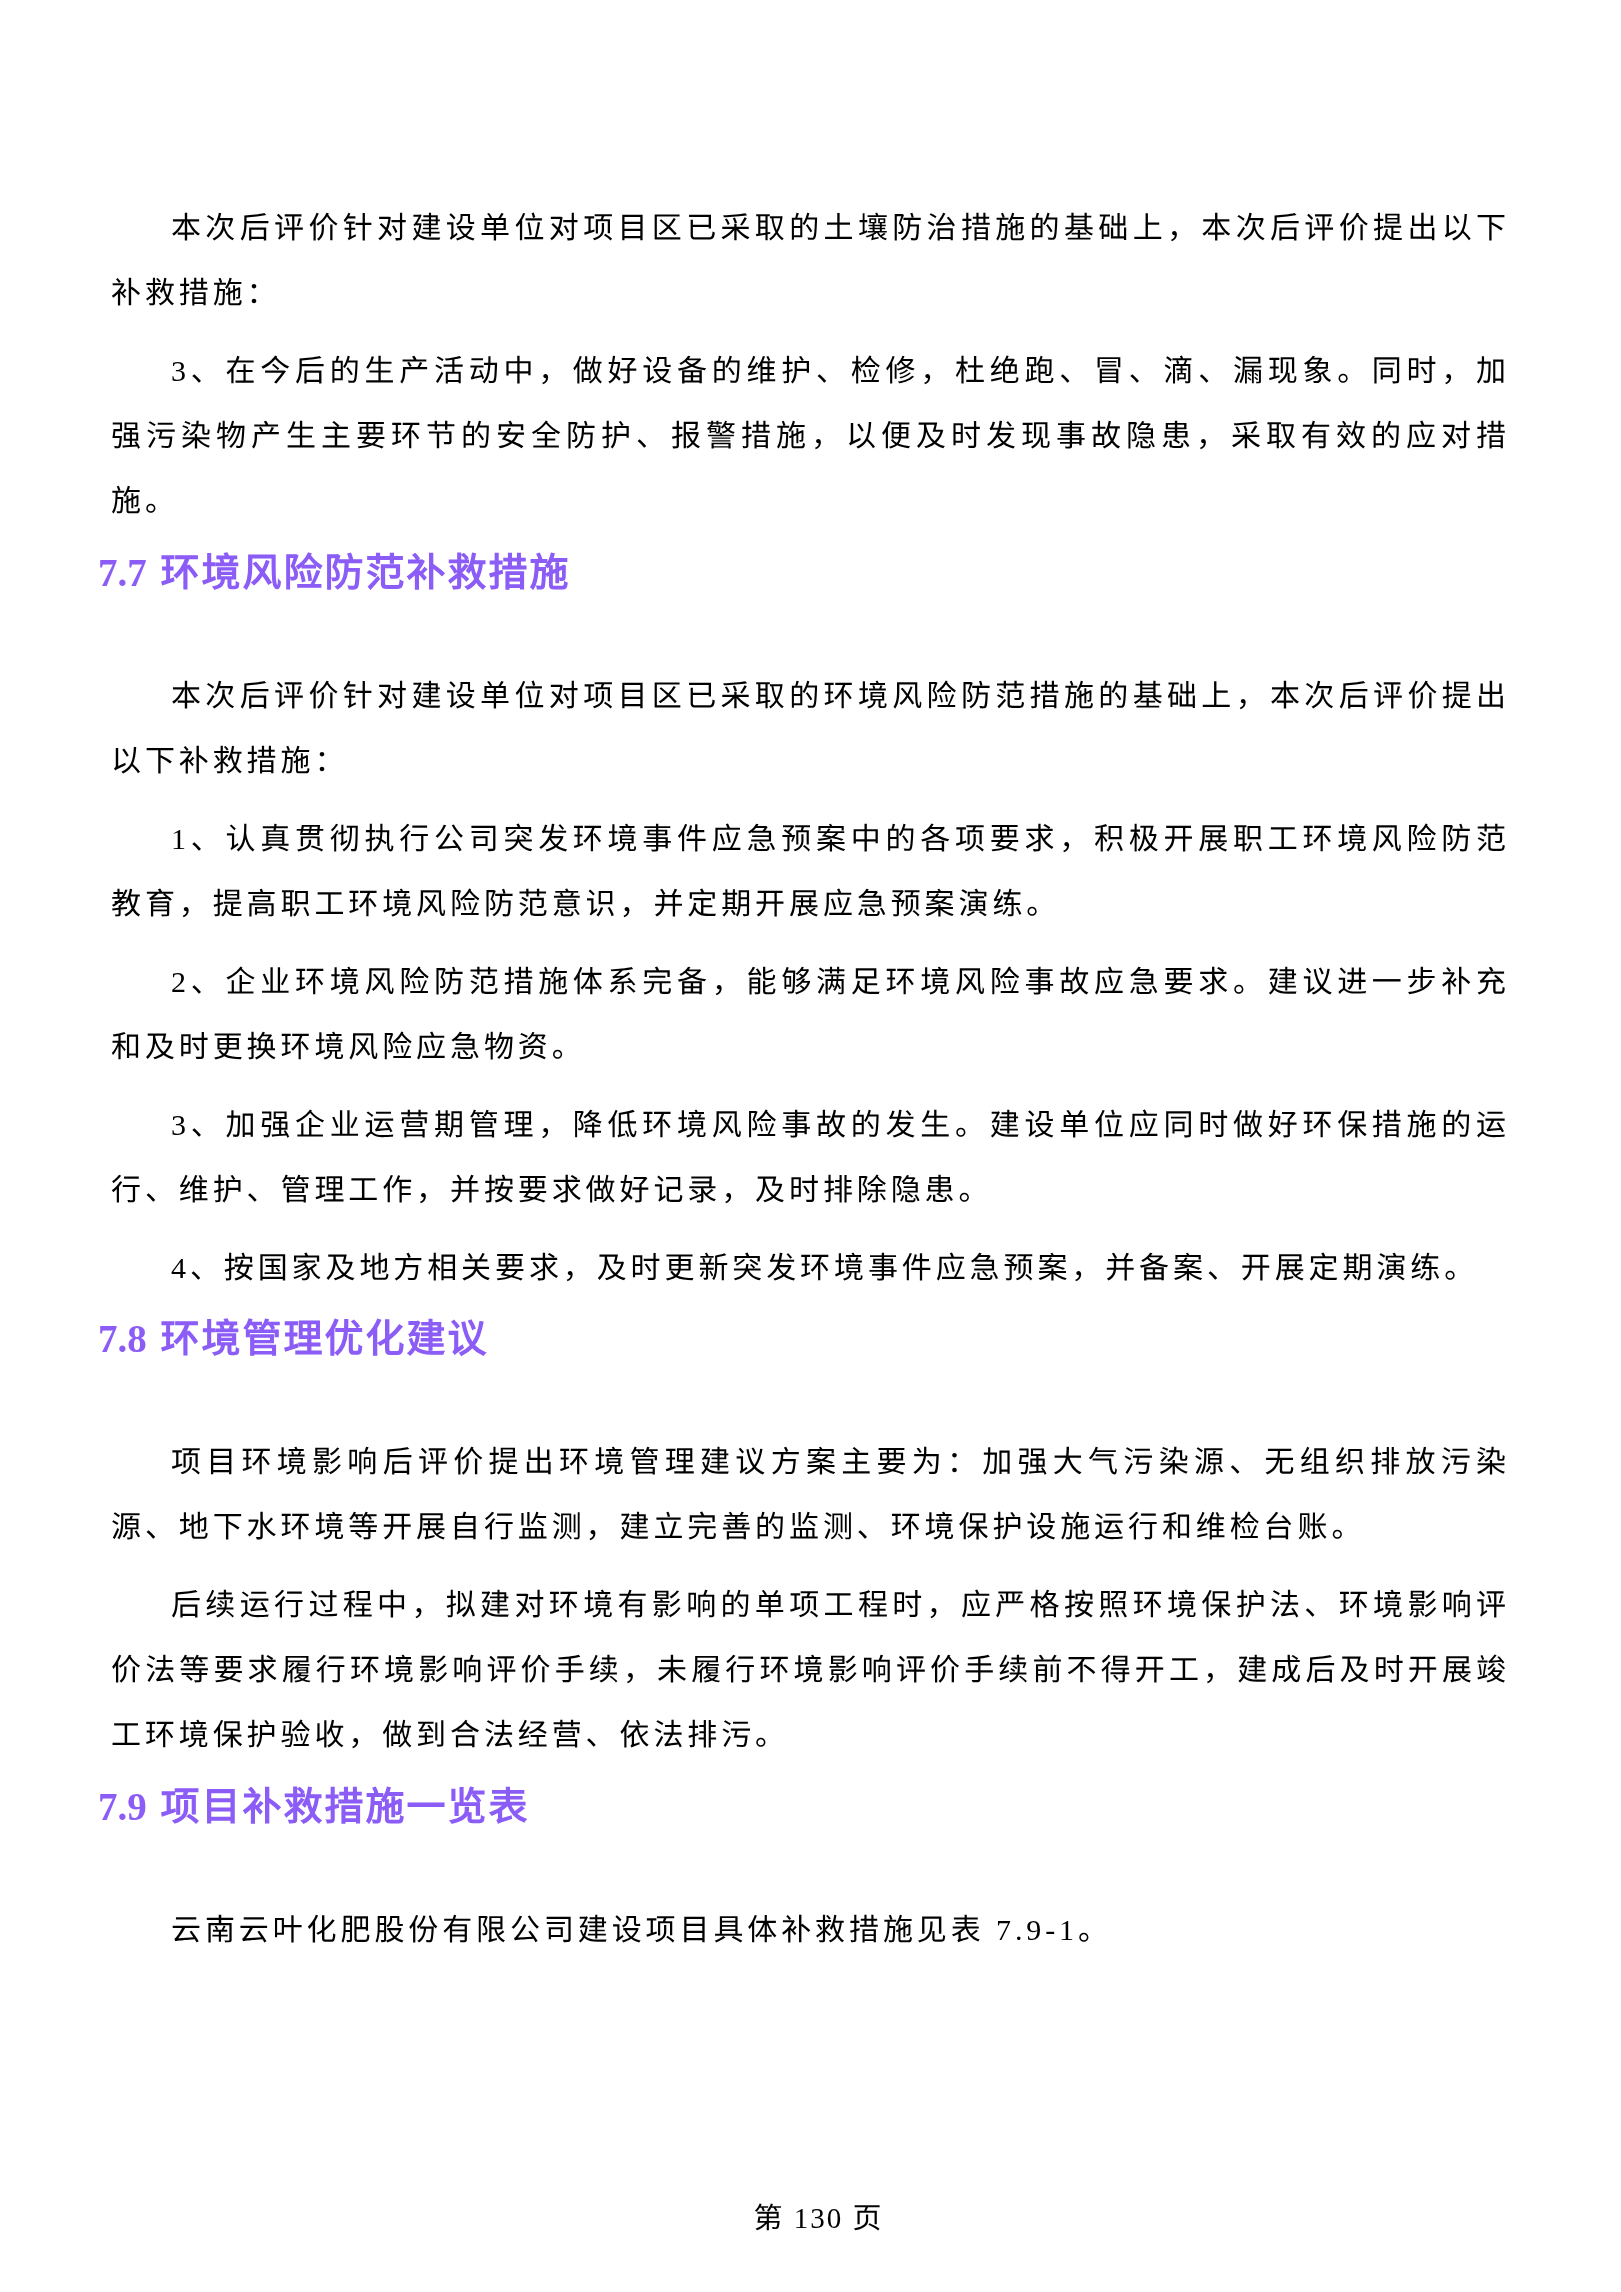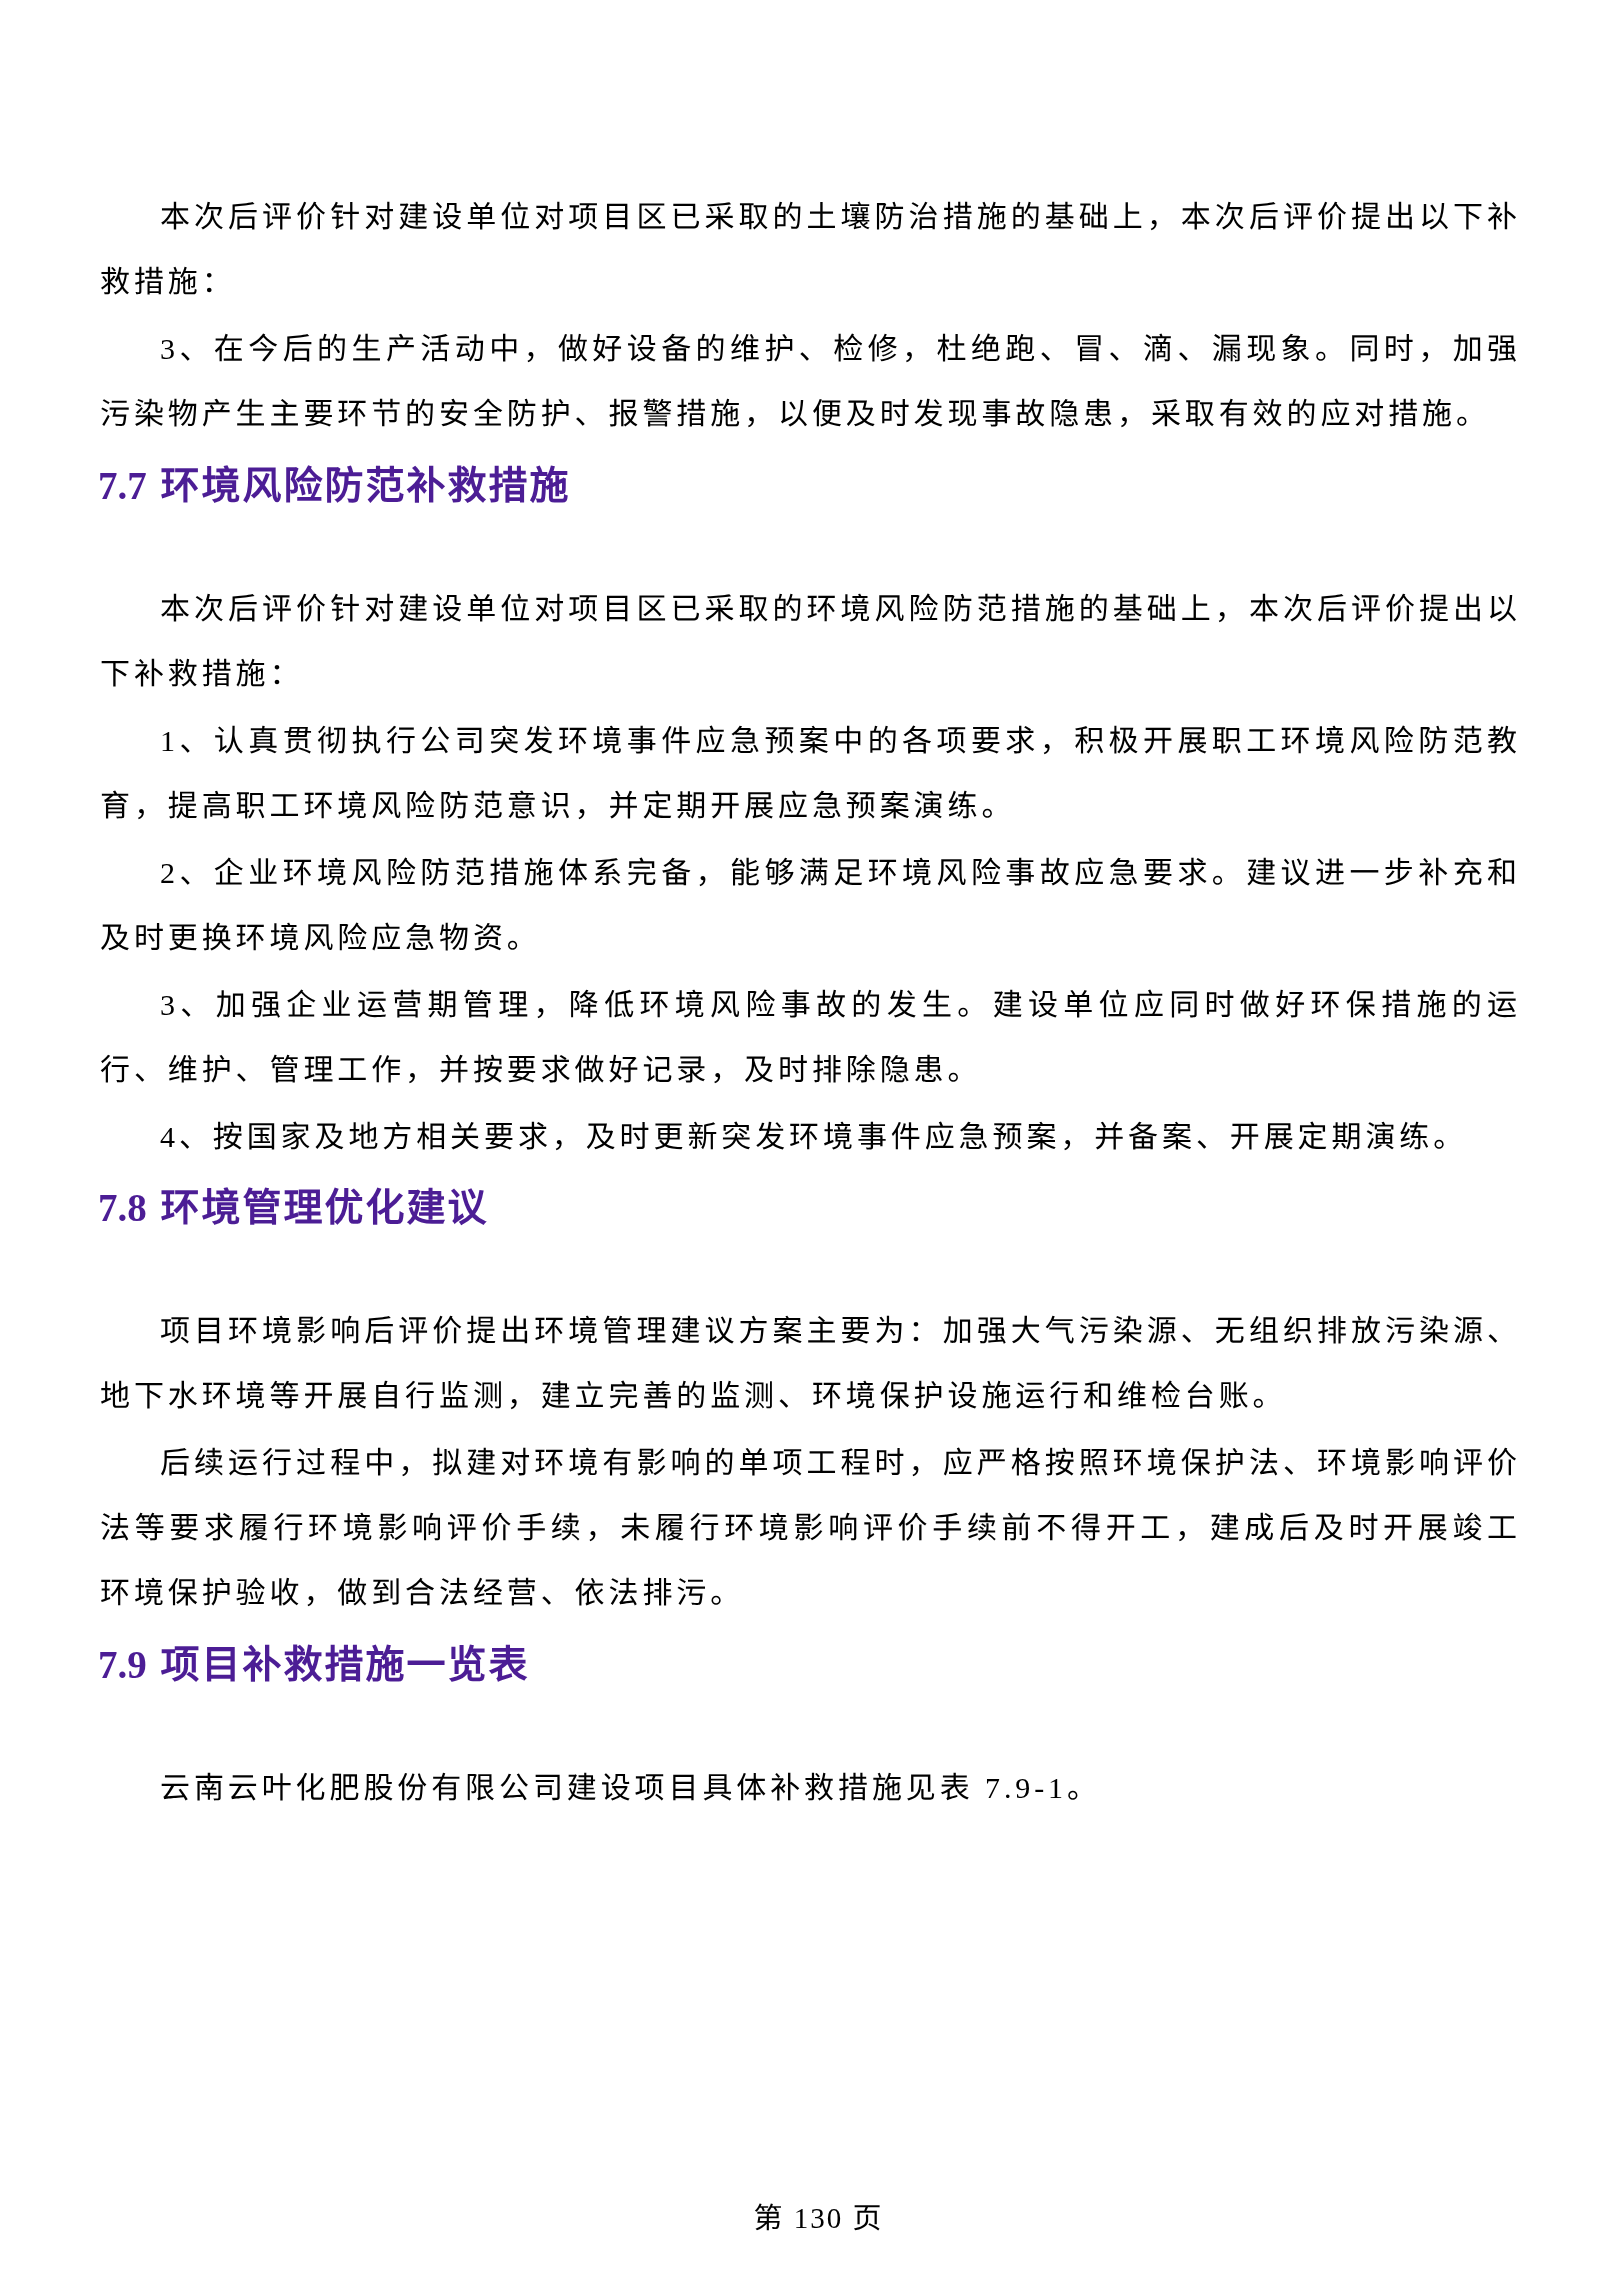--- a/index.html
+++ b/index.html
@@ -15,35 +15,35 @@
     color: #000000;
   }
   .page {
     box-sizing: border-box;
     width: 1621px;
     height: 2293px;
     padding: 182px 98px 0 98px;
     position: relative;
   }
   .body-text {
-    margin: 2px;
+    margin: 13px;
     font-size: 30px;
     line-height: 65px;
     letter-spacing: 3.9px;
     text-align: justify;
     text-indent: 2em;
     color: #000000;
   }
   .section-heading {
     margin: 15.7px 0 67px 0;
     font-size: 39px;
     line-height: 47px;
     font-weight: bold;
     letter-spacing: 2px;
-    color: #4c1d95;
+    color: #8b5cf6;
   }
   .section-heading .heading-number {
     margin-right: 13.7px;
     letter-spacing: 0;
   }
   .page-footer {
     position: absolute;
     left: 0;
     bottom: 57px;
     width: 100%;

